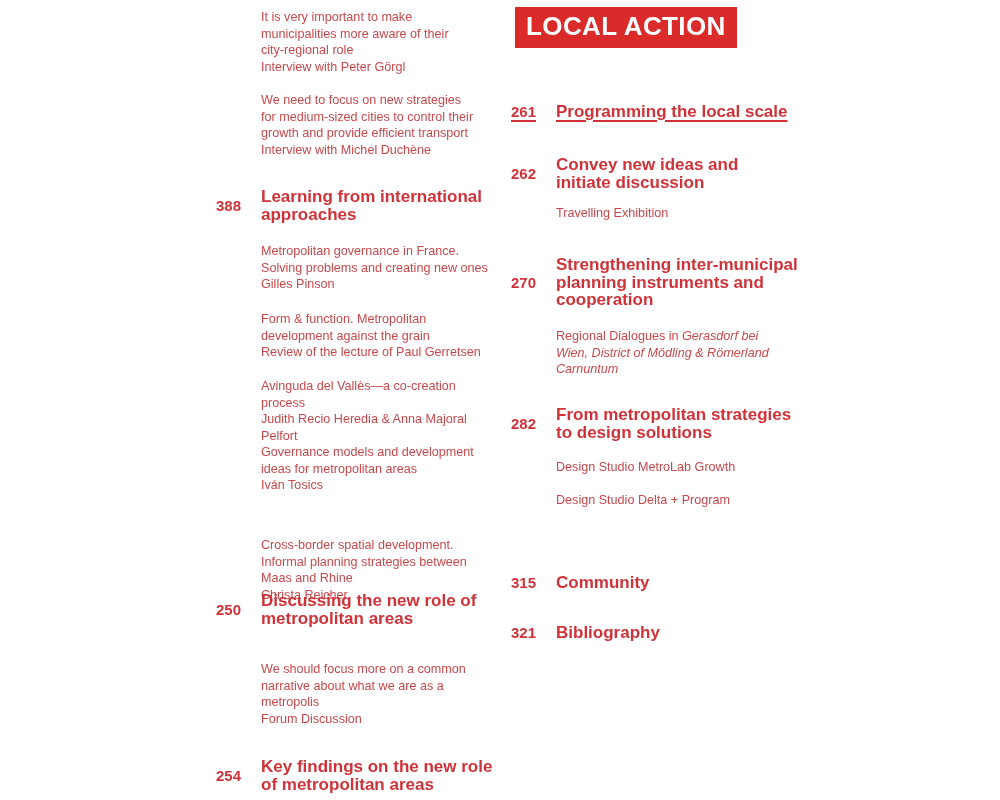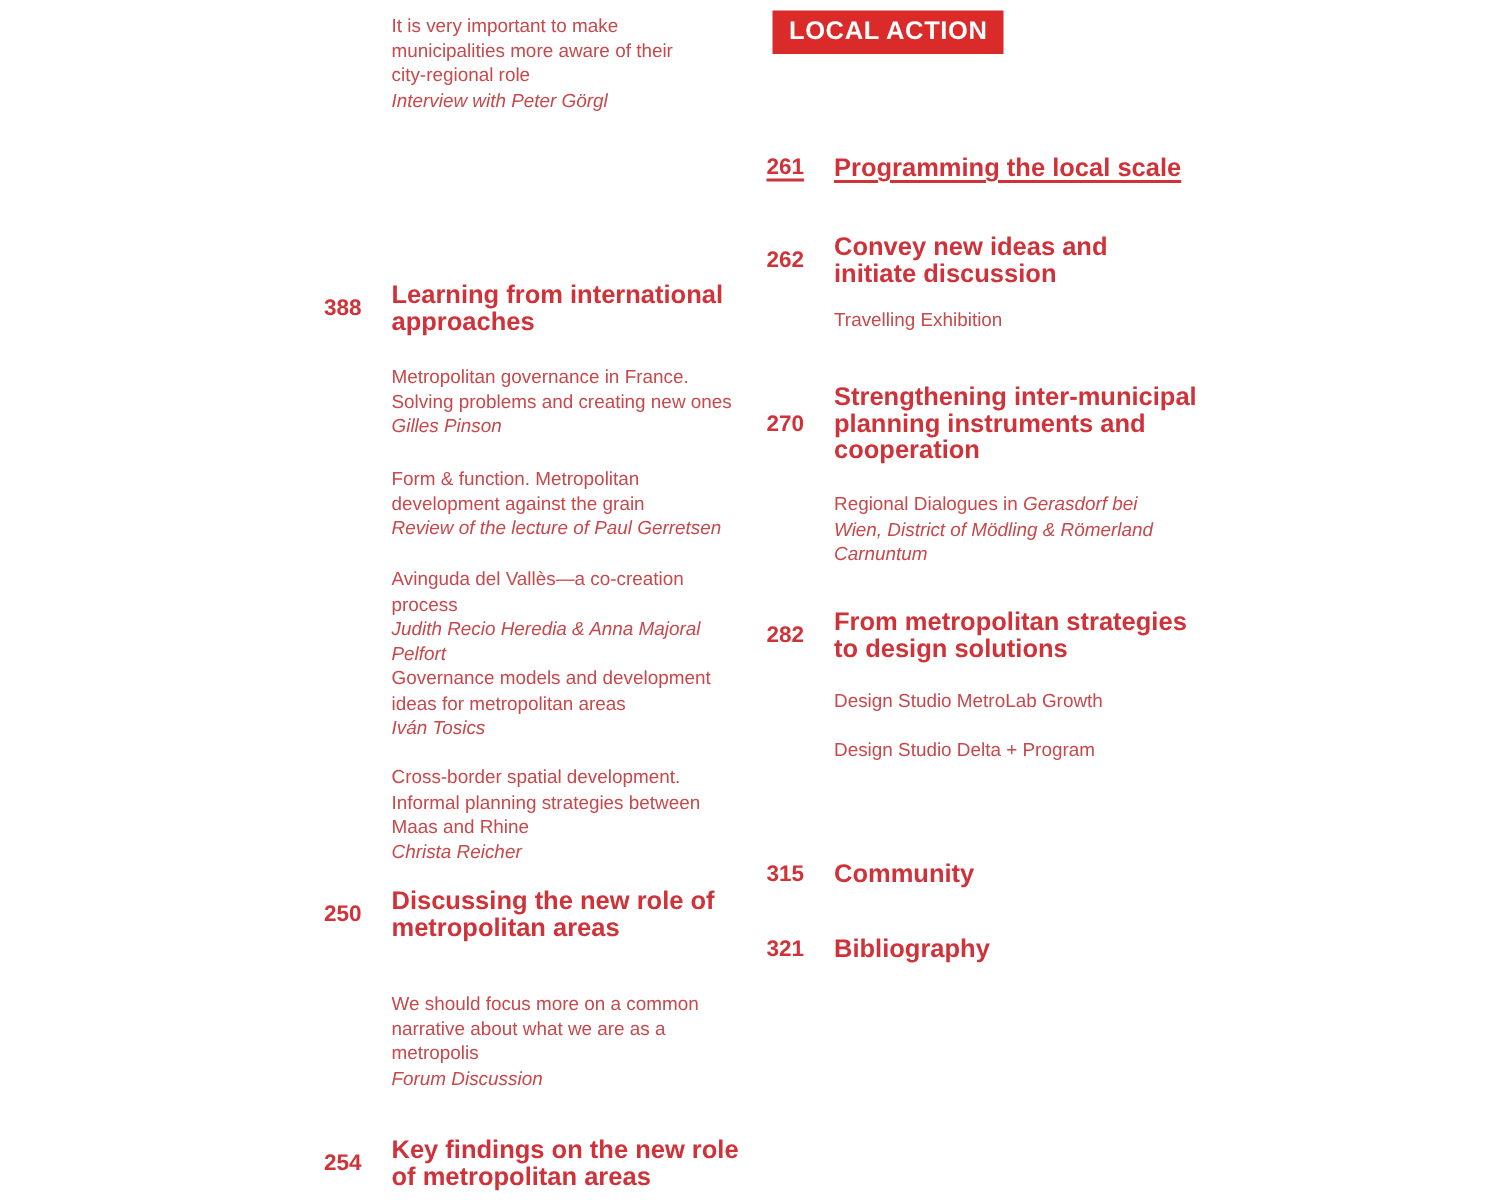--- a/index.html
+++ b/index.html
@@ -12,21 +12,21 @@
   .col { position:absolute; top:0; height:800px; }
   .col-left  { left:216px; width:285px; }
   .col-right { left:511px; width:300px; }
   .block { position:absolute; }
 
   
   .banner {
     display:inline-block;
     background:var(--banner-bg, #da2a2a);
     color:var(--banner-text, #ffffff);
-    font-size:17px; font-weight:bold; letter-spacing:0.4px;
+    font-size:26px; font-weight:bold; letter-spacing:0.4px;
     padding:3px 11px 5px 11px;
     line-height:1.25;
   }
 
   
   .entry { display:flex; align-items:center; }
   .num {
     flex:0 0 45px; width:45px;
     font-size:15px; font-weight:bold;
     color:var(--heading, #cf3339);
@@ -46,37 +46,43 @@
   }
 
   
   .subblock { left:45px; }
   .subblock p {
     margin:0;
     font-size:12.6px; line-height:16.5px;
     color:var(--body, #c7494c);
     white-space:pre-line;
   }
-  .subblock .credit { font-style:italic; }
+  .subblock .credit { }
   .subblock .it { font-style:italic; }
 </style>
 </head>
 <body>
 
 <div class="page">
 
   <div class="col col-left">
 
     <div class="block subblock" style="top:9px">
       <p>It is very important to make
 municipalities more aware of their
 city-regional role</p>
       <p class="credit">Interview with Peter Görgl</p>
     </div>
 
+    <div class="block subblock" style="top:92px">
+      <p>We need to focus on new strategies
+for medium-sized cities to control their
+growth and provide efficient transport</p>
+      <p class="credit">Interview with Michel Duchène</p>
+    </div>
 
     <div class="block entry" style="top:188px">
       <div class="num">388</div>
       <div class="title">Learning from international
 approaches</div>
     </div>
 
     <div class="block subblock" style="top:311px">
       <p>Form &amp; function. Metropolitan
 development against the grain</p>
@@ -94,21 +100,21 @@
 ideas for metropolitan areas</p>
       <p class="credit">Iván Tosics</p>
     </div>
 
     <div class="block subblock" style="top:378px">
       <p>Avinguda del Vallès—a co-creation
 process</p>
       <p class="credit">Judith Recio Heredia &amp; Anna Majoral Pelfort</p>
     </div>
 
-    <div class="block subblock" style="top:510px">
+    <div class="block subblock" style="top:537px">
       <p>Cross-border spatial development.
 Informal planning strategies between
 Maas and Rhine</p>
       <p class="credit">Christa Reicher</p>
     </div>
 
     <div class="block entry" style="top:592px">
       <div class="num">250</div>
       <div class="title">Discussing the new role of
 metropolitan areas</div>

